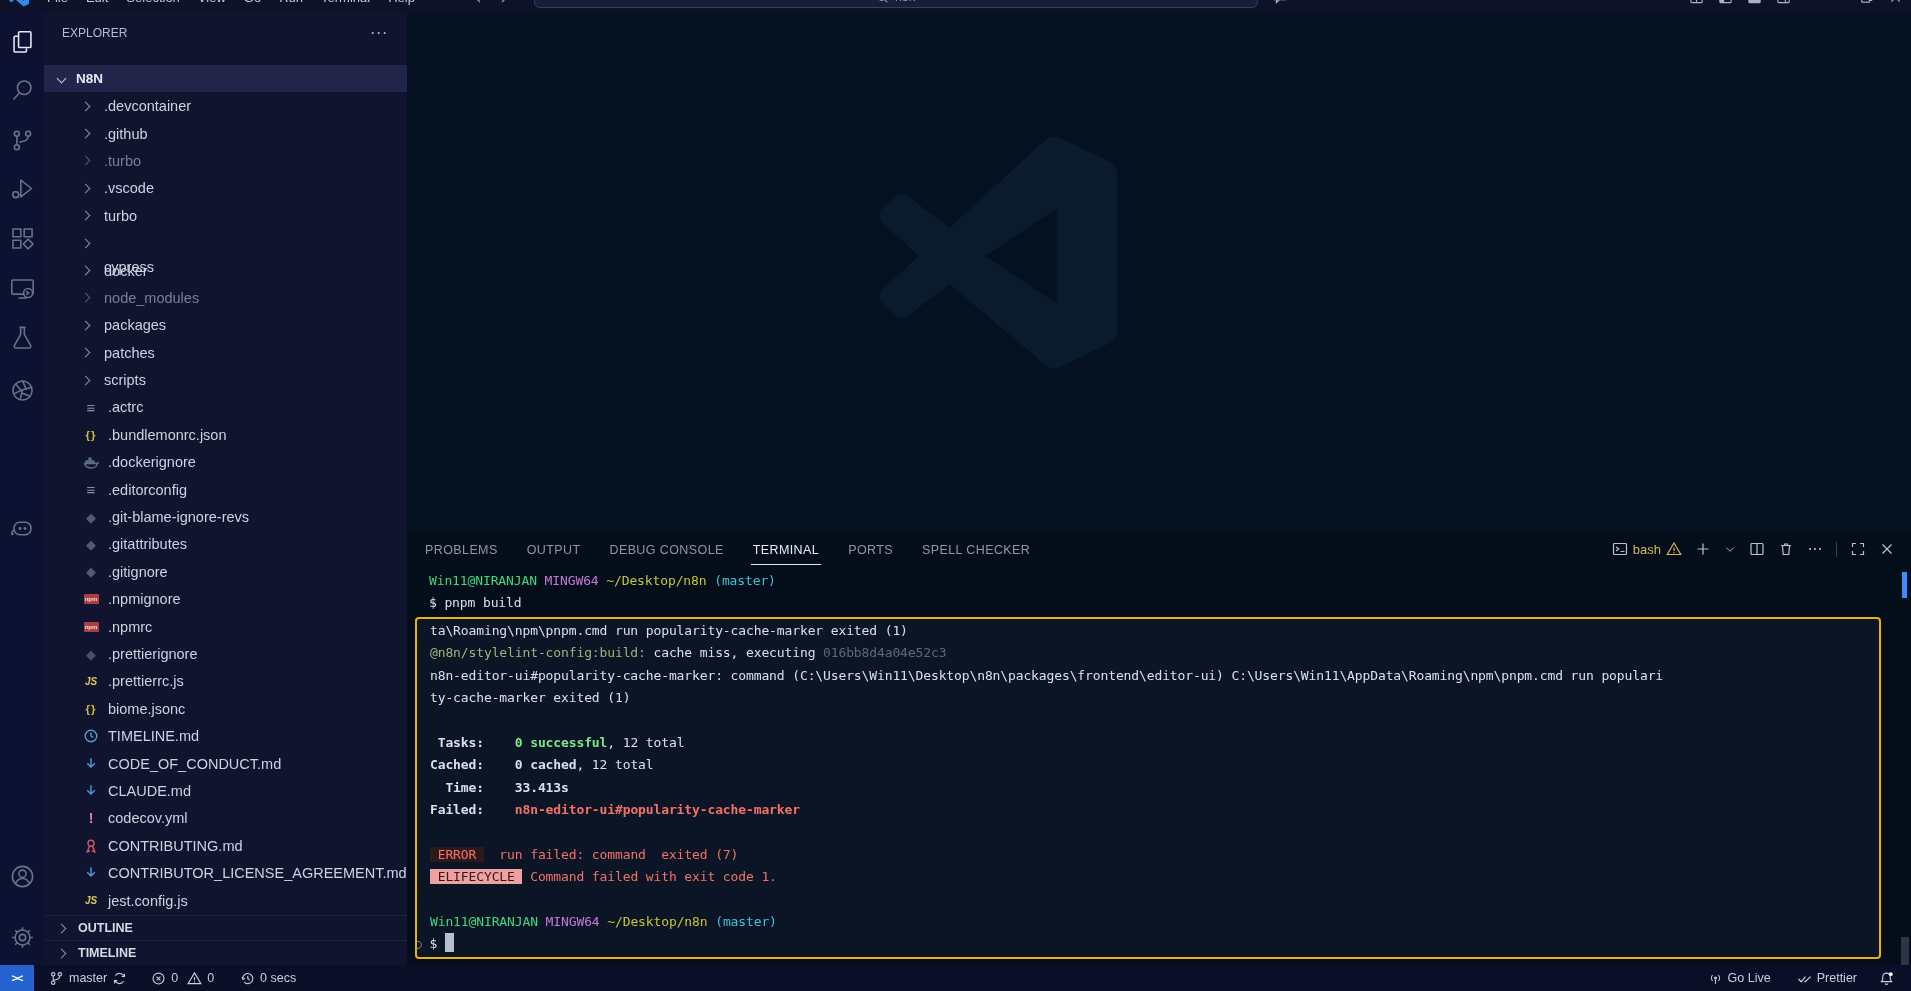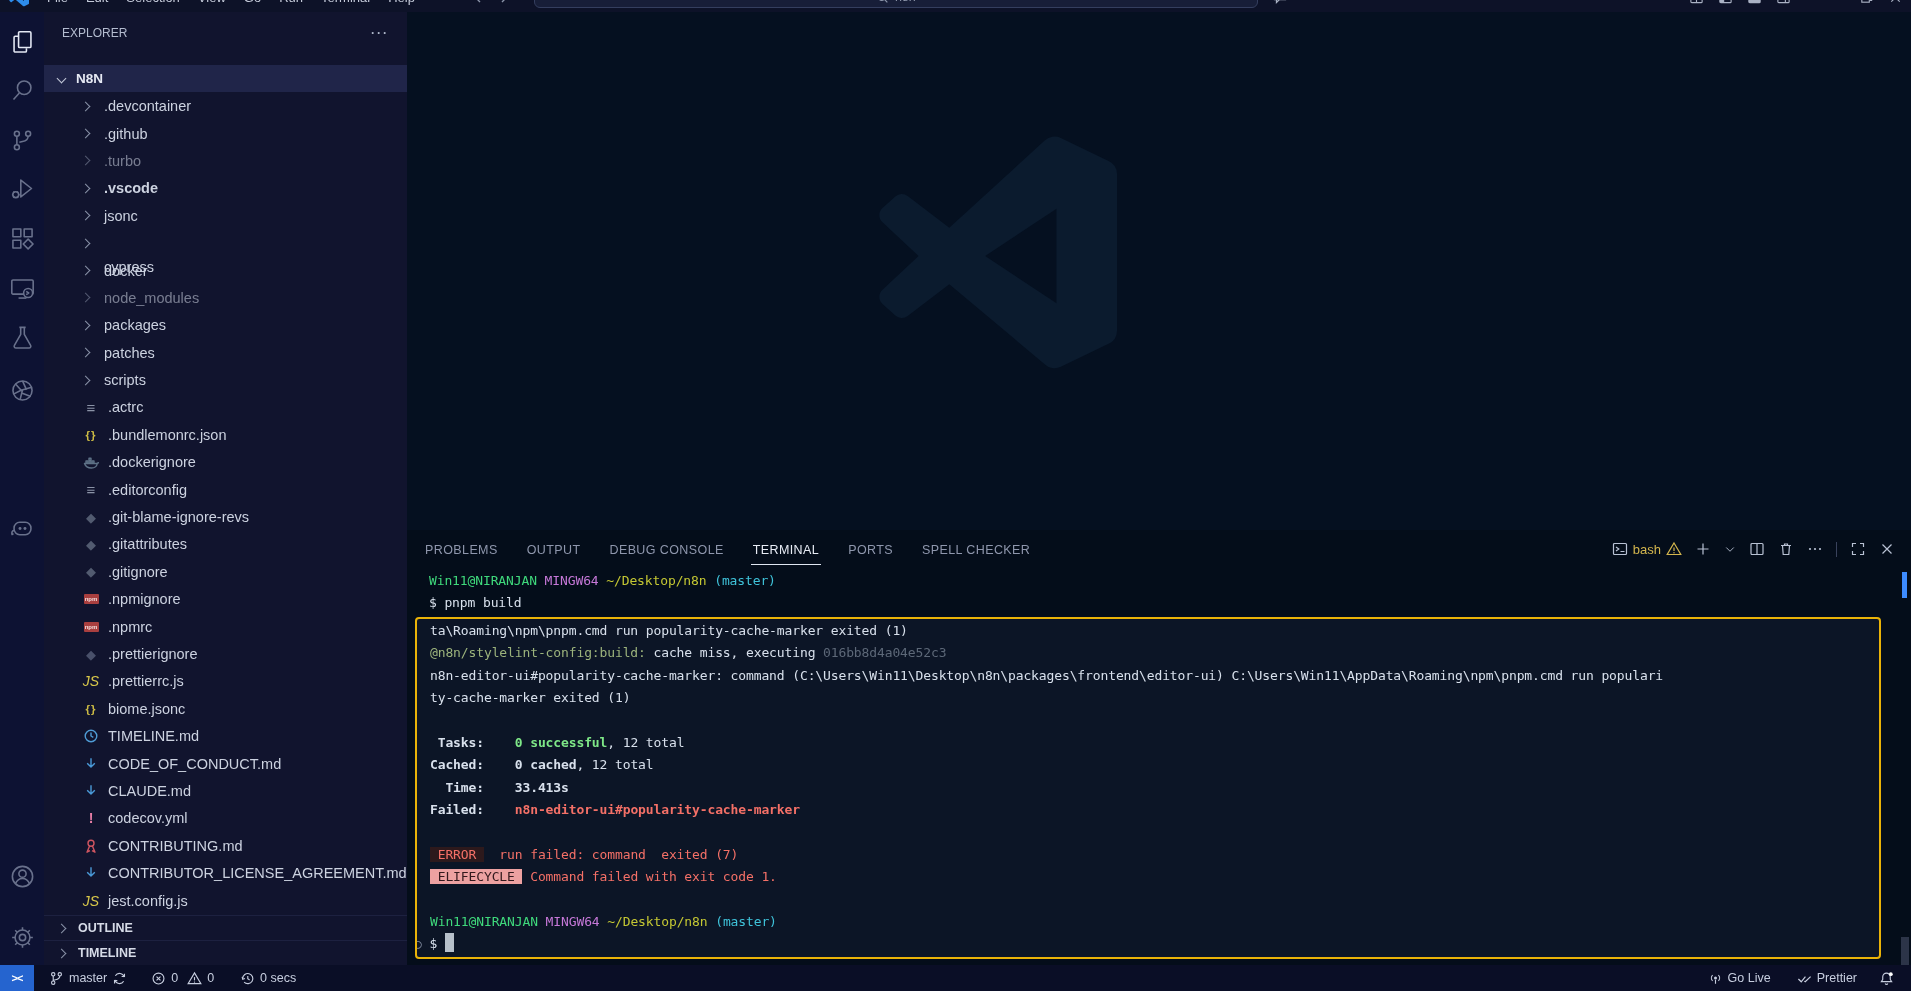--- a/index.html
+++ b/index.html
@@ -44,21 +44,21 @@
   .chev { width:7px; height:7px; border-right:1.5px solid #8a93a8; border-bottom:1.5px solid #8a93a8;
     transform:rotate(-45deg); margin-right:3px; flex:none; }
   .chev.down { transform:rotate(45deg); border-color:#c4cbdb; }
   .fic { width:18px; height:18px; flex:none; display:flex; align-items:center;
     justify-content:center; font-size:13px; }
   .fic svg { width:16px; height:16px; }
   .fic.t-list { color:#8b93a7; font-size:15px; }
   .fic.t-json { color:#cbba44; font-weight:bold; font-size:11.5px; letter-spacing:1px; }
   .fic.t-git { color:#525b70; font-size:13px; }
   .fic.t-prettier { color:#49506a; font-size:13px; }
-  .fic.t-js { color:#d9c84a; font-weight:normal; font-size:14px; font-style:italic; }
+  .fic.t-js { color:#d9c84a; font-weight:bold; font-size:10px; font-style:italic; }
   .fic.t-codecov { color:#e87ea6; font-weight:bold; font-size:14px; }
   .npmbox { width:15px; height:10px; background:#a93f3f; border-radius:1px; color:#f2dddd;
     font-size:6px; font-weight:bold; display:flex; align-items:center; justify-content:center; }
   .sb-sections { position:absolute; left:0; top:903px; width:100%; }
   .sec-row { height:25px; display:flex; align-items:center; gap:10px; padding-left:14px;
     font-size:12.5px; font-weight:bold; color:#d6dbe7; border-top:1px solid #1d2140; }
 
   
   .editor { position:absolute; left:407px; top:12px; width:1504px; height:518px; background:#051020; }
   .watermark { position:absolute; left:403px; top:123px; width:372px; height:242px; }
@@ -277,25 +277,25 @@
       <div class="row">
         <span class="chev"></span>
         <span class="lbl" style="margin-left: 12px;">.github</span>
       </div>
       <div class="row dim">
         <span class="chev"></span>
         <span class="lbl" style="margin-left: 12px;">.turbo</span>
       </div>
       <div class="row">
         <span class="chev"></span>
-        <span class="lbl" style="margin-left: 12px; font-weight: bold;">.vscode</span>
-      </div>
-      <div class="row">
-        <span class="chev"></span>
-        <span class="lbl" style="margin-left: 12px;">jsonc</span>
+        <span class="lbl" style="margin-left: 12px;">.vscode</span>
+      </div>
+      <div class="row">
+        <span class="chev"></span>
+        <span class="lbl" style="margin-left: 12px;">turbo</span>
       </div>
       <div class="row">
         <span class="chev"></span>
         <span class="lbl" style="margin-left: 12px; margin-top: 47px;">cypress</span>
       </div>
       <div class="row">
         <span class="chev"></span>
         <span class="lbl" style="margin-left: 12px;">docker</span>
       </div>
       <div class="row dim">

